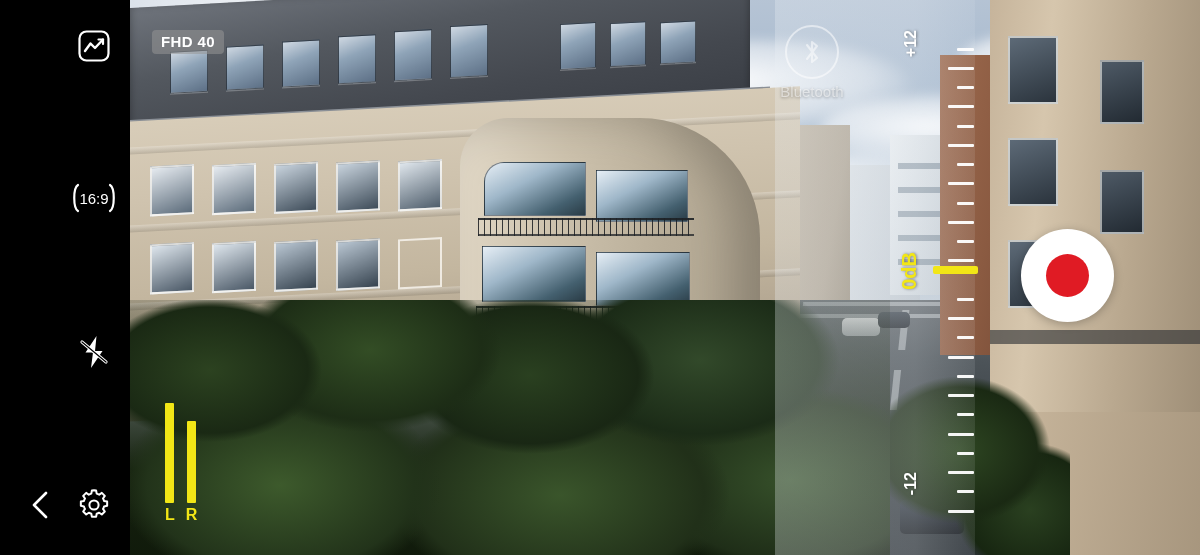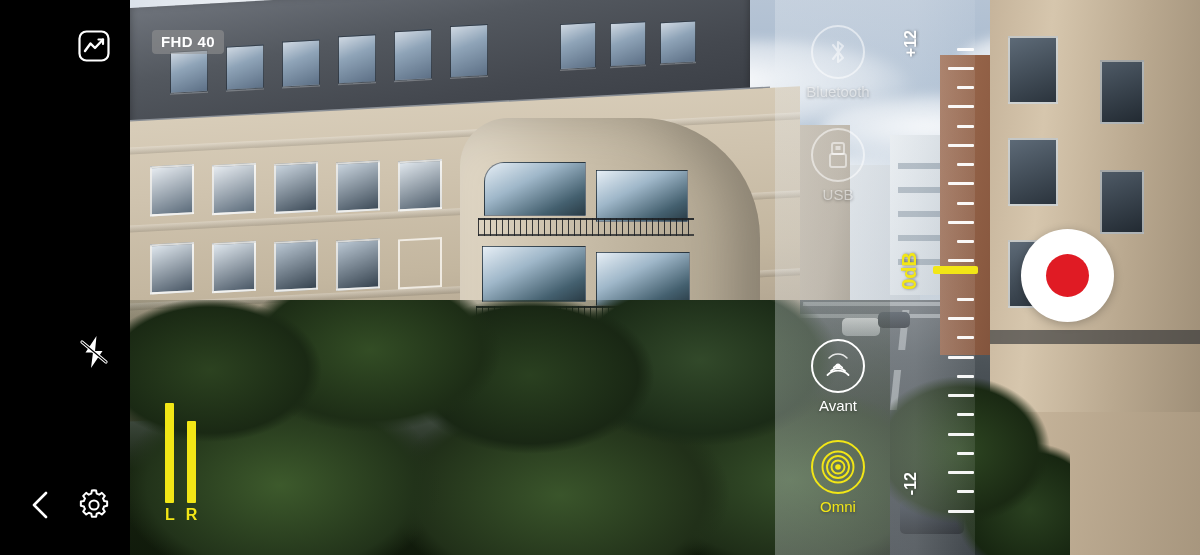--- a/index.html
+++ b/index.html
@@ -194,21 +194,21 @@
     border-radius: 1px;
   }
   .meter-label {
     margin-top: 4px;
     color: #F2E616;
     font-size: 16px; font-weight: 700; line-height: 1;
   }
 
   
   .src-col {
-    position: absolute; left: 790px; top: 0;
+    position: absolute; left: 764px; top: 0;
     width: 96px; height: 448px;
     z-index: 60;
   }
   .src-item {
     position: absolute; left: 0; width: 96px;
     display: flex; flex-direction: column; align-items: center;
   }
   .src-circle {
     width: 50px; height: 50px; border-radius: 50%;
     border: 2px solid currentColor;
@@ -408,20 +408,29 @@
     <div class="rail-btn" style="top:14px;">
       <span>
         <svg width="34" height="34" viewBox="0 0 34 34" fill="none">
           <rect x="2.5" y="2.5" width="29" height="29" rx="7" stroke="#fff" stroke-width="2.2"></rect>
           <path d="M8 22 L13.5 14.5 L18 19 L26 10.5" stroke="#fff" stroke-width="2.4" stroke-linecap="round" stroke-linejoin="round"></path>
           <path d="M21.5 10.5 H26 V15" stroke="#fff" stroke-width="2.2" stroke-linecap="round" stroke-linejoin="round"></path>
         </svg>
       </span>
     </div>
 
+    <div class="rail-btn" style="top:166px;">
+      <span>
+        <svg width="56" height="34" viewBox="0 0 56 34" fill="none">
+          <path d="M12 4 C7 7, 7 27, 12 30" stroke="#fff" stroke-width="2.2" stroke-linecap="round"></path>
+          <path d="M44 4 C49 7, 49 27, 44 30" stroke="#fff" stroke-width="2.2" stroke-linecap="round"></path>
+          <text x="28" y="23" text-anchor="middle" fill="#fff" font-family="Liberation Sans, sans-serif" font-size="15" font-weight="400">16:9</text>
+        </svg>
+      </span>
+    </div>
 
     <div class="rail-btn" style="top:320px;">
       <span>
         <svg width="34" height="38" viewBox="0 0 34 38" fill="none">
           <path d="M19.5 3 L8.5 19.5 H16 L14 35 L25.5 18 H18 Z" fill="#fff"></path>
           <line x1="5" y1="9" x2="29" y2="29" stroke="#fff" stroke-width="3.2" stroke-linecap="round"></line>
           <line x1="5" y1="9" x2="29" y2="29" stroke="#000" stroke-width="1.2" stroke-linecap="round"></line>
         </svg>
       </span>
     </div>
@@ -448,56 +457,23 @@
 
     <div class="src-item src-disabled" style="top:25px;">
       <div class="src-circle">
         <svg width="26" height="30" viewBox="0 0 26 30" fill="none">
           <path d="M8 8 L18 21 L13 25 L13 5 L18 9 L8 22" stroke="currentColor" stroke-width="2.1" stroke-linecap="round" stroke-linejoin="round" fill="none"></path>
         </svg>
       </div>
       <div class="src-label">Bluetooth</div>
     </div>
 
-    <div class="src-item src-disabled" style="top:128px;">
-      <div class="src-circle">
-        <svg width="22" height="30" viewBox="0 0 22 30" fill="none">
-          <rect x="5" y="3" width="12" height="11" rx="2" stroke="currentColor" stroke-width="1.9"></rect>
-          <rect x="8.5" y="6" width="5" height="4" fill="currentColor"></rect>
-          <rect x="3" y="14" width="16" height="13" rx="2" stroke="currentColor" stroke-width="1.9"></rect>
-        </svg>
-      </div>
-      <div class="src-label">USB</div>
-    </div>
-
-
-    <div class="src-item src-active" style="top:339px;">
-      <div class="src-circle">
-        <svg width="40" height="40" viewBox="0 0 40 40" fill="none">
-          <circle cx="20" cy="20" r="2.6" fill="currentColor"></circle>
-          <path d="M13 25 A10 10 0 0 1 27 25" stroke="currentColor" stroke-width="1.8" fill="none" stroke-linecap="round"></path>
-          <path d="M9.5 29 A15 15 0 0 1 30.5 29" stroke="currentColor" stroke-width="1.8" fill="none" stroke-linecap="round"></path>
-          <path d="M15.8 21.5 A5.5 5.5 0 0 1 24.2 21.5" stroke="currentColor" stroke-width="1.8" fill="none" stroke-linecap="round"></path>
-          <path d="M11 12 A12 12 0 0 1 29 12" stroke="currentColor" stroke-width="1.5" fill="none" stroke-linecap="round" opacity="0.85"></path>
-        </svg>
-      </div>
-      <div class="src-label">Avant</div>
-    </div>
-
-    <div class="src-item src-selected" style="top:440px;">
-      <div class="src-circle">
-        <svg width="40" height="40" viewBox="0 0 40 40" fill="none">
-          <circle cx="20" cy="20" r="2.8" fill="currentColor"></circle>
-          <circle cx="20" cy="20" r="6.5" stroke="currentColor" stroke-width="1.9" fill="none"></circle>
-          <circle cx="20" cy="20" r="11" stroke="currentColor" stroke-width="1.9" fill="none"></circle>
-          <circle cx="20" cy="20" r="15.5" stroke="currentColor" stroke-width="1.9" fill="none"></circle>
-        </svg>
-      </div>
-      <div class="src-label">Omni</div>
-    </div>
+
+
+
   </div>
 
   <div class="gain">
     <div class="gain-max" style="top:30px;">+12</div>
     <div class="gain-zero" style="top:252px;">0dB</div>
     <div class="gain-min" style="top:472px;">-12</div>
 
     <div class="gain-ticks">
       <div class="tick short" style="top:0px;"></div>
       <div class="tick long" style="top:19px;"></div>

